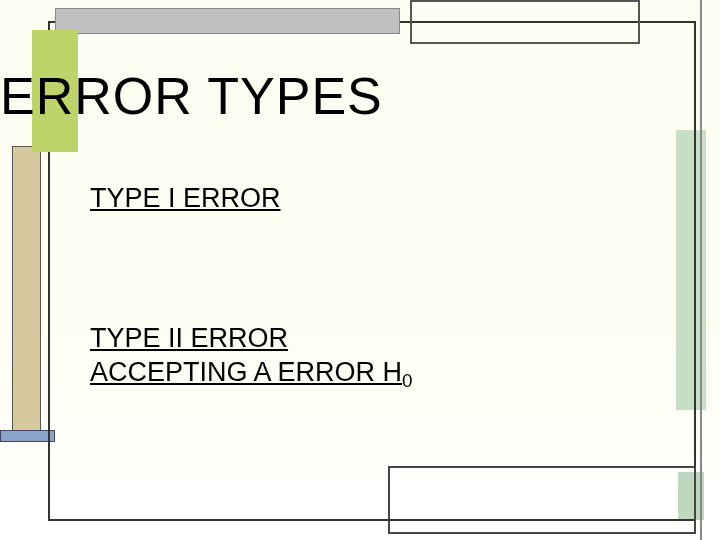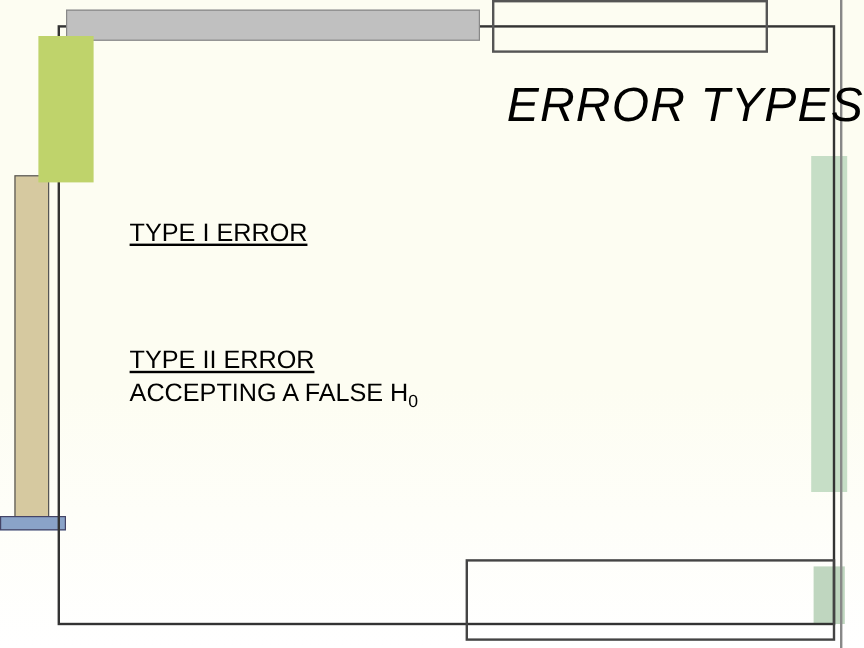--- a/index.html
+++ b/index.html
@@ -29,38 +29,37 @@
   .s-blue { left: 0px; top: 430px; width: 55px; height: 12px; background: #8aa3c8; border: 1px solid #446; }
   
   .s-rightline { left: 700px; top: 0px; width: 18px; height: 540px; border-left: 2px solid #888; }
   
   .s-br-green { left: 678px; top: 472px; width: 26px; height: 48px; background: #bfd6bf; }
 
   .title {
     position: absolute;
     left: 0; right: 0;
     top: 66px;
-    text-align: right;
-    font-size: 40px;
+    text-align: left;
+    font-size: 52px;
     font-weight: 400;
     color: #000;
     letter-spacing: 1px;
-    font-style: italic;
   }
   .body {
     position: absolute;
-    left: 108px;
+    left: 90px;
     top: 182px;
     width: 520px;
     color: #000;
-    font-size: 21px;
+    font-size: 27px;
     line-height: 1.25;
   }
   .section-heading { text-decoration: underline; }
-  .section2 { margin-top: 80px; }
+  .section2 { margin-top: 106px; text-decoration: underline; }
   sub { font-size: 0.7em; vertical-align: sub; }
 </style>
 </head>
 <body>
 
 <div class="slide">
 
   <div class="shape s-tan"></div>
   <div class="shape s-rightgreen"></div>
   <div class="shape s-blue"></div>
@@ -74,18 +73,18 @@
 
   <div class="title">ERROR TYPES</div>
 
   <div class="body">
     <div>
       <div class="section-heading">TYPE I ERROR</div>
     </div>
     <div class="section2">
       <div class="section-heading">TYPE II ERROR</div>
       <div>
-        <span>ACCEPTING A FALSE H</span><sub>0</sub>
+        <span>ACCEPTING A ERROR H</span><sub>0</sub>
       </div>
     </div>
   </div>
 
 </div>
 
 </body></html>

